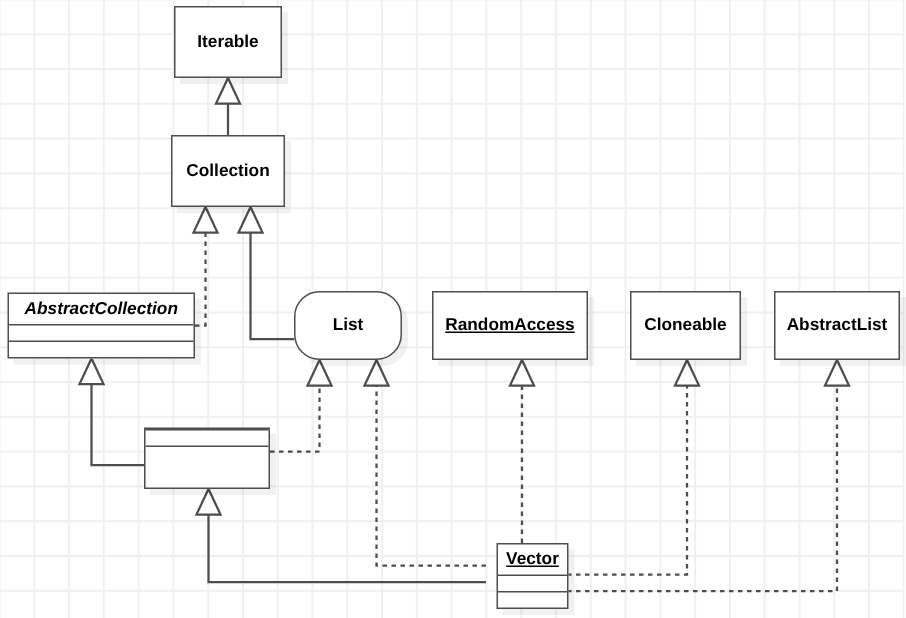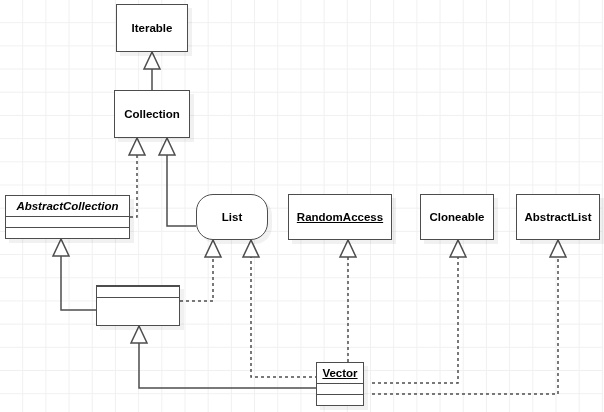--- a/index.html
+++ b/index.html
@@ -128,20 +128,20 @@
       <div class="cls" style="left: 420px; top: 194px; width: 74px; height: 46px;">
         <div class="title">Cloneable</div>
       </div>
       <div class="cls" style="left: 516px; top: 194px; width: 84px; height: 46px;">
         <div class="title">AbstractList</div>
       </div>
       <div class="cls abstract" style="left: 96px; top: 285px; width: 84px; height: 41px;">
         <div class="comp"></div>
         <div class="comp"></div>
       </div>
-      <div class="cls" style="left: 316px; top: 362px; width: 48px; height: 44px; text-decoration: underline;">
+      <div class="cls" style="left: 331px; top: 362px; width: 48px; height: 44px; text-decoration: underline;">
         <div class="title">Vector</div>
         <div class="comp"></div>
         <div class="comp"></div>
       </div>
     </div>
 
 </div>
 
 </body></html>

